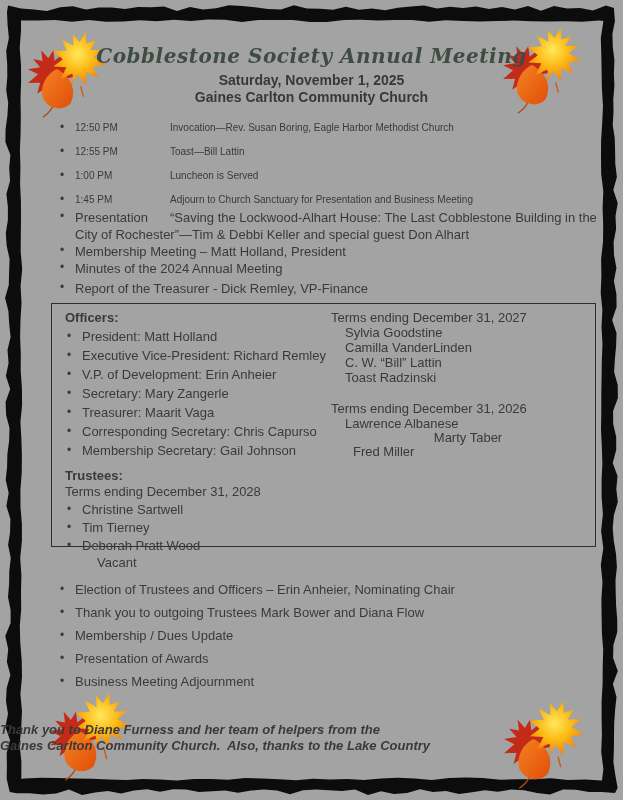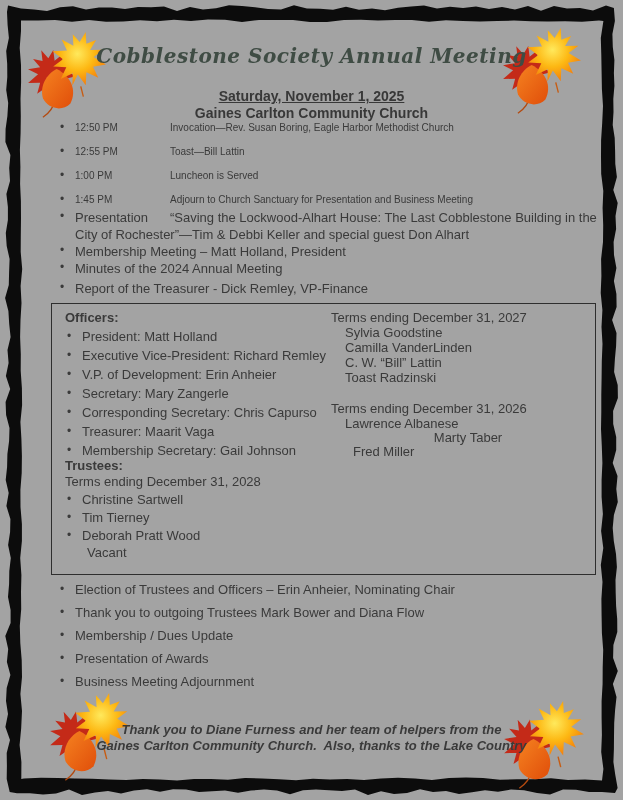--- a/index.html
+++ b/index.html
@@ -9,60 +9,60 @@
   .leaves{position:absolute;pointer-events:none;}
   .leaves.tl{left:24px;top:30px;}
   .leaves.tr{left:499px;top:26px;}
   .leaves.bl{left:46px;top:692px;}
   .leaves.br{left:500px;top:700px;}
 
   .header{position:absolute;left:0;right:0;top:44px;text-align:center;}
   .doc-title{font-family:"DejaVu Serif",serif;font-style:italic;font-weight:600;
              font-size:20px;line-height:24px;color:#3f4c44;letter-spacing:.5px;margin:0;}
   .doc-date,.doc-venue{font-size:14px;font-weight:bold;line-height:16px;color:#383838;}
-  .doc-date{margin-top:20px;text-decoration:underline;}
+  .doc-date{margin-top:4px;}
   .doc-venue{margin-top:1px;}
 
   .bullet-item{position:relative;padding-left:17px;}
   .bullet-item::before{content:"•";position:absolute;left:2px;top:-1px;font-size:12px;color:#3a3a3a;}
 
   .schedule{position:absolute;left:58px;top:121px;font-size:10px;}
   .sched-row{display:flex;line-height:14px;margin-bottom:10px;}
   .sched-time{width:95px;flex:0 0 95px;}
   .sched-event{flex:1;}
 
   .agenda{position:absolute;left:58px;top:209px;width:540px;font-size:13px;}
   .agenda .bullet-item{line-height:17px;}
   .agenda-label{display:inline-block;width:95px;vertical-align:top;}
   .agenda .mt{margin-top:0px;}
   .agenda .mt2{margin-top:3px;}
 
-  .board-box{position:absolute;left:51px;top:303px;width:545px;height:272px;
+  .board-box{position:absolute;left:51px;top:303px;width:545px;height:244px;
              border:1px solid #2e2e2e;box-sizing:border-box;display:flex;
              padding:7px 8px 0 13px;font-size:13px;}
   .box-left{width:266px;flex:0 0 266px;}
   .box-right{flex:1;}
   .box-h{font-weight:bold;line-height:14px;}
   .officer{line-height:14px;margin-top:5px;}
-  .trustees-h{margin-top:1px;}
+  .trustees-h{margin-top:11px;}
   .term-h{line-height:14px;}
   .t2028{margin-top:2px;}
   .trustee{line-height:14px;margin-top:4px;}
-  .vacant{margin-left:22px;margin-top:2.5px;line-height:14px;}
+  .vacant{margin-left:32px;margin-top:2.5px;line-height:14px;}
   .plain-name{line-height:14px;margin-left:14px;margin-top:1px;}
   .t2026-h{margin-top:17px;}
   .ind2{margin-left:18px;margin-top:0;text-align:center;}
   .ind3{margin-left:22px;margin-top:0;}
   .doreen{margin-top:1px;line-height:14px;}
   .box-note{font-weight:bold;line-height:15px;margin-top:17px;width:256px;}
 
   .business{position:absolute;left:58px;top:583px;font-size:13px;}
   .business .bullet-item{line-height:14px;margin-bottom:9px;}
 
-  .footer{position:absolute;left:0;right:0;top:722px;text-align:center;
+  .footer{position:absolute;left:0;right:0;top:722px;
           font-style:italic;font-weight:bold;font-size:13px;line-height:15.5px;color:#3a3a3a;}
 </style>
 </head>
 <body>
 
 <svg width="0" height="0" style="position:absolute" aria-hidden="true">
   <defs>
     <radialGradient id="gMaple" cx="45%" cy="42%" r="68%">
       <stop offset="0" stop-color="#ffe95c"></stop>
       <stop offset="0.45" stop-color="#fdb813"></stop>
@@ -136,22 +136,22 @@
     <div class="bullet-item mt2">Report of the Treasurer - Dick Remley, VP-Finance</div>
   </div>
 
   <div class="board-box">
     <div class="box-left">
       <div class="box-h">Officers:</div>
       <div class="bullet-item officer">President: Matt Holland</div>
       <div class="bullet-item officer">Executive Vice-President: Richard Remley</div>
       <div class="bullet-item officer">V.P. of Development: Erin Anheier</div>
       <div class="bullet-item officer">Secretary: Mary Zangerle</div>
+      <div class="bullet-item officer">Treasurer: Maarit Vaga</div>
       <div class="bullet-item officer">Corresponding Secretary: Chris Capurso</div>
-      <div class="bullet-item officer">Treasurer: Maarit Vaga</div>
       <div class="bullet-item officer">Membership Secretary: Gail Johnson</div>
       <div class="box-h trustees-h">Trustees:</div>
       <div class="term-h t2028">Terms ending December 31, 2028</div>
       <div class="bullet-item trustee">Christine Sartwell</div>
       <div class="bullet-item trustee">Tim Tierney</div>
       <div class="bullet-item trustee">Deborah Pratt Wood</div>
       <div class="vacant">Vacant</div>
     </div>
     <div class="box-right">
       <div class="term-h">Terms ending December 31, 2027</div>

